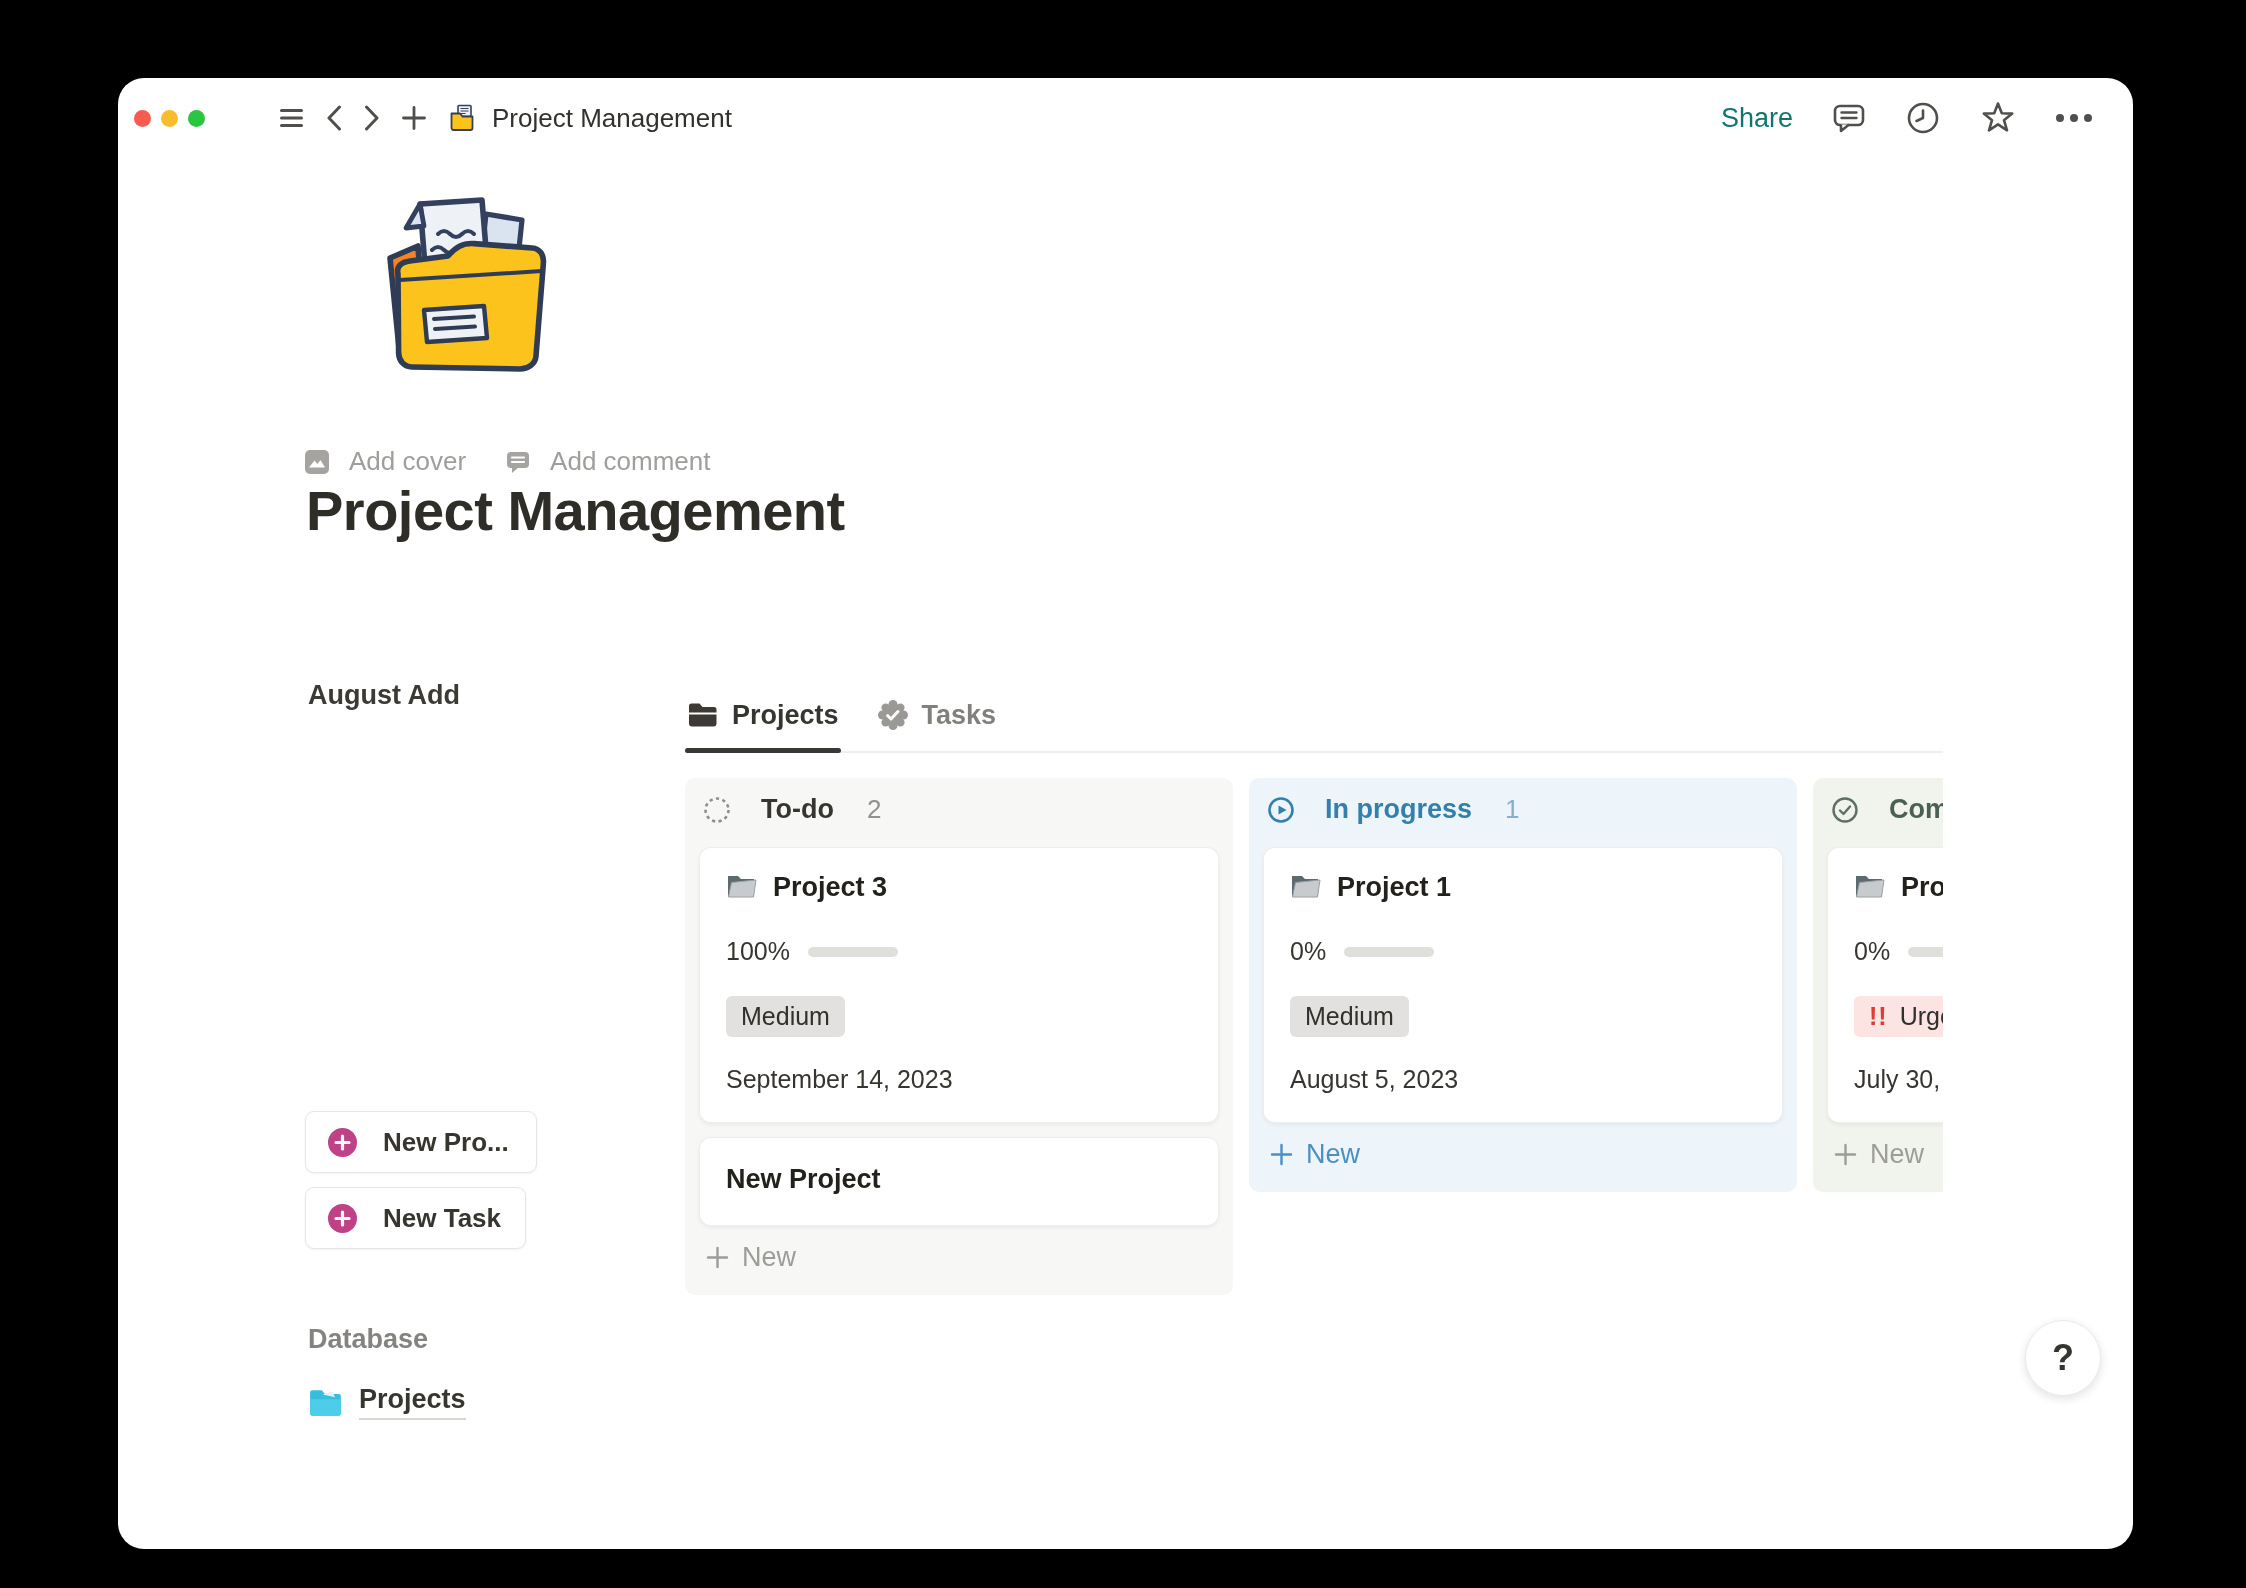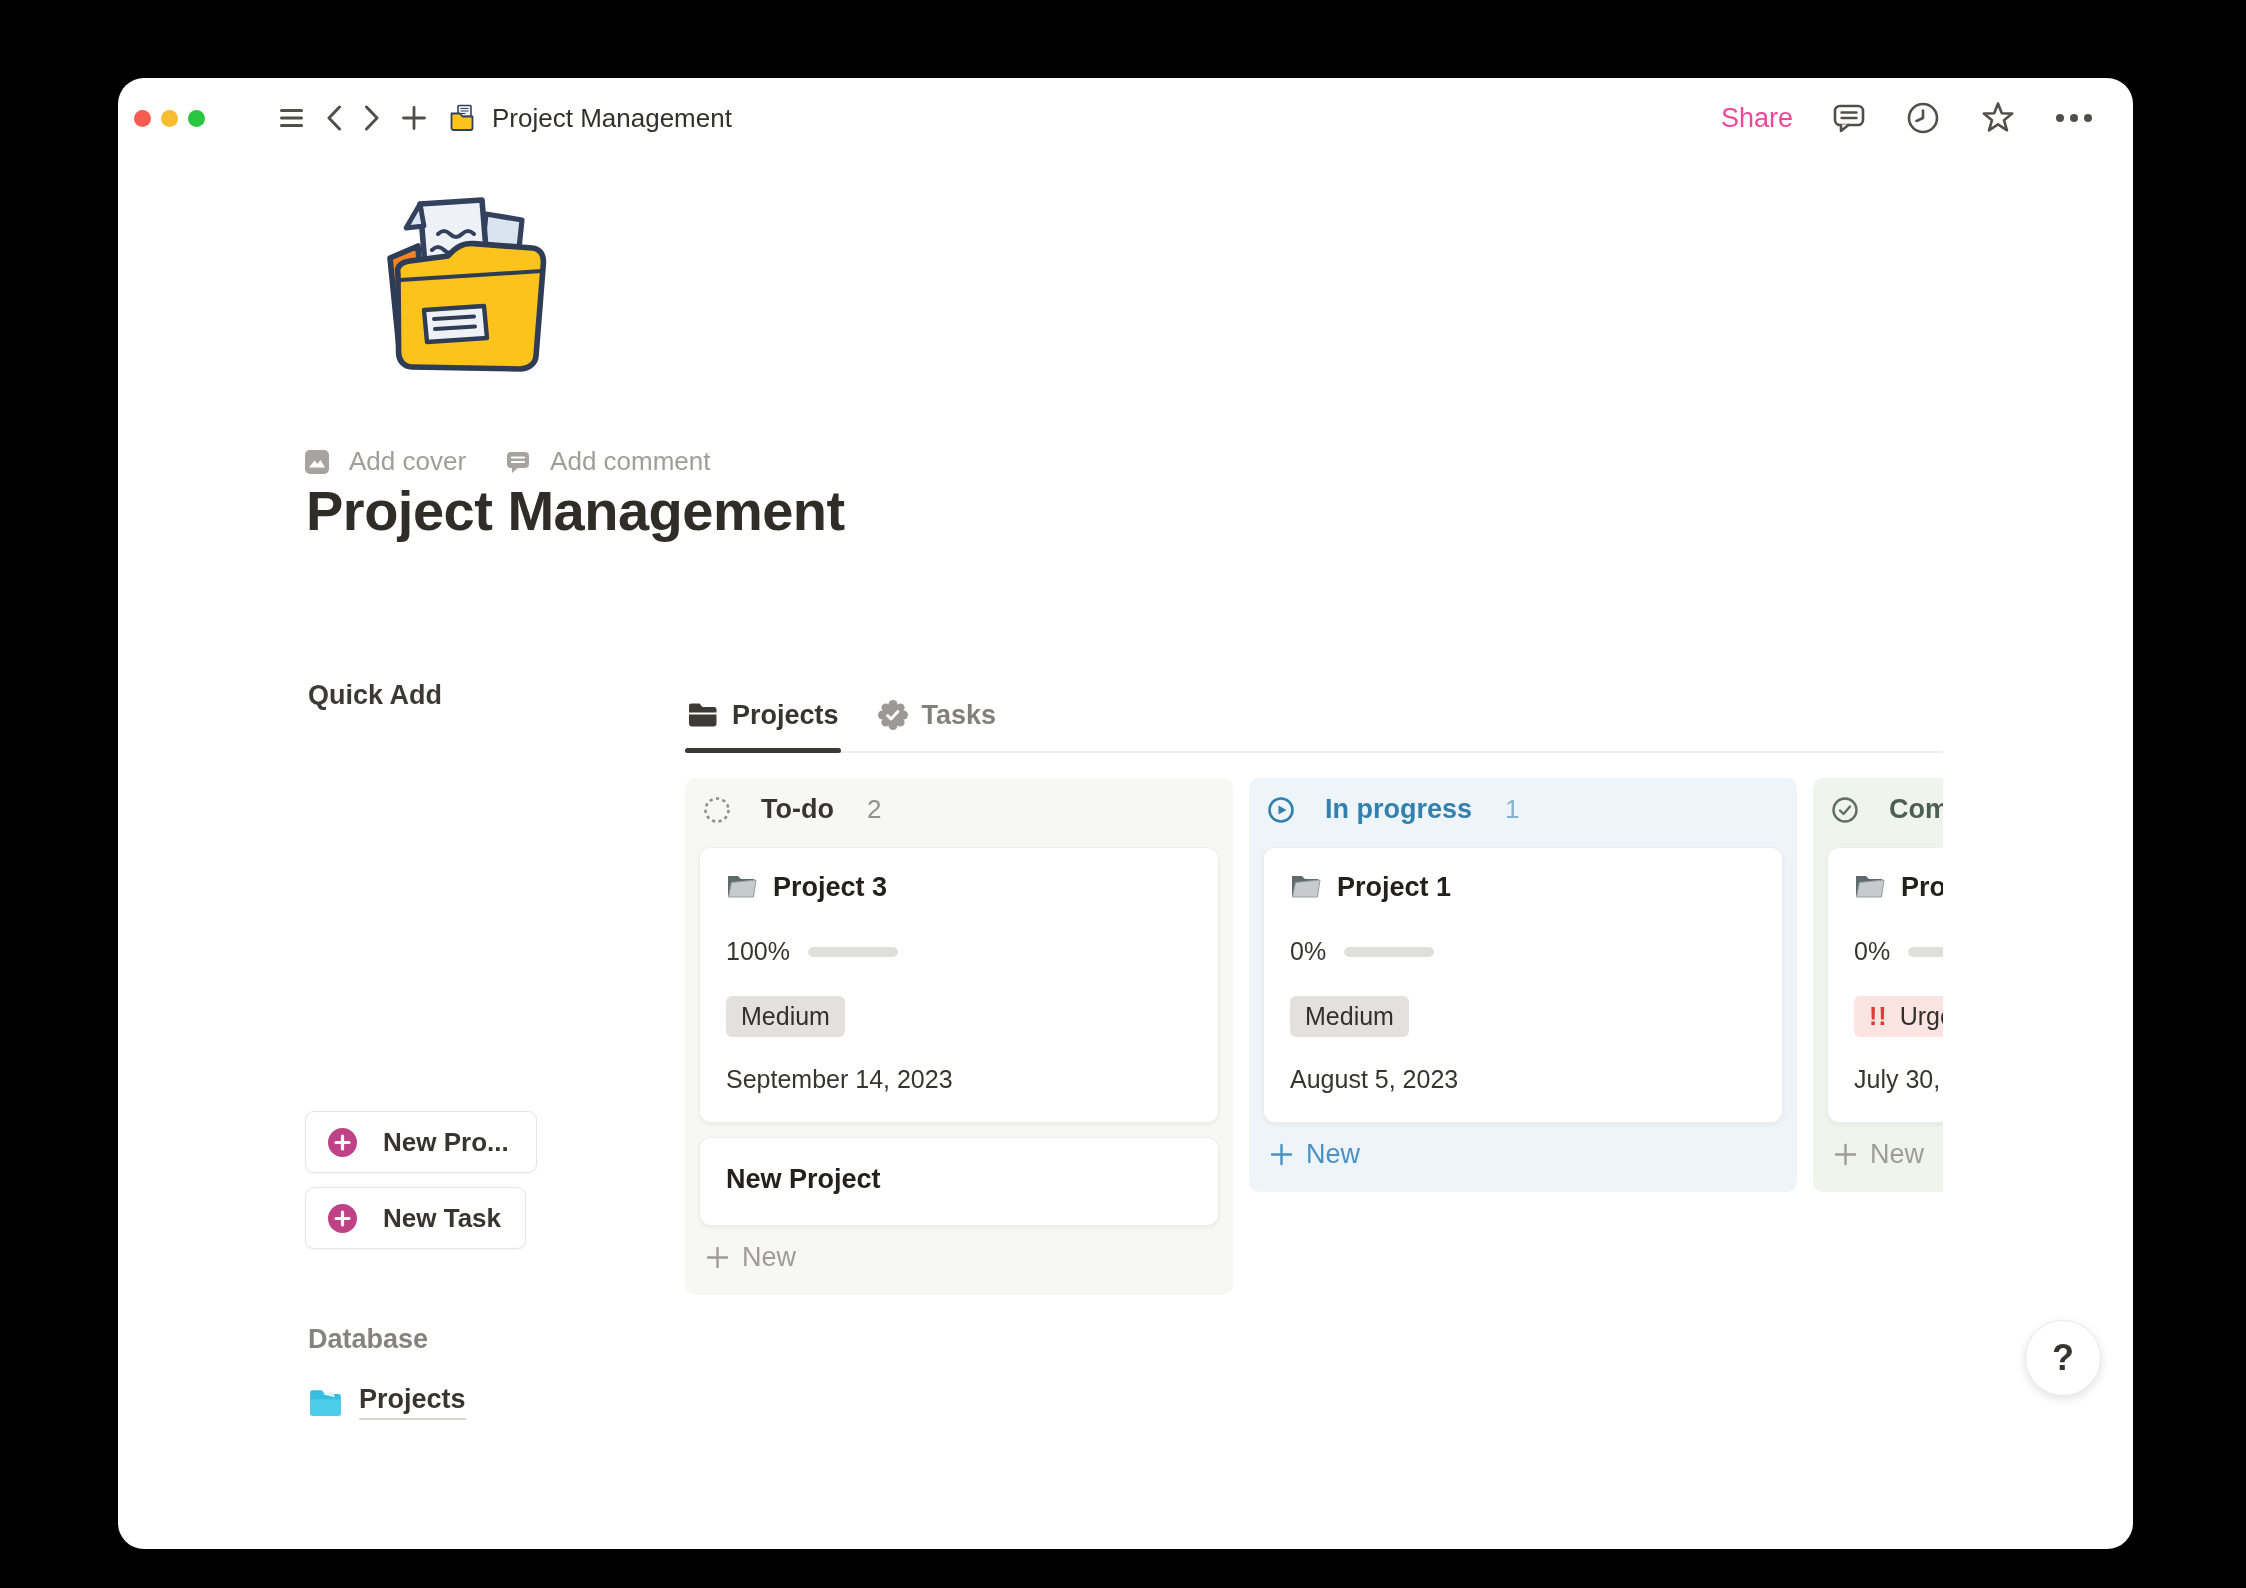--- a/index.html
+++ b/index.html
@@ -12,21 +12,21 @@
   .titlebar{position:absolute;left:0;top:0;right:0;height:80px;display:flex;align-items:center;
             padding:0 0 0 16px;box-sizing:border-box;}
   .traffic{display:flex;gap:10px;margin-right:36px;}
   .light{width:17px;height:17px;border-radius:50%;}
   .light.red{background:#f85c51;}
   .light.yellow{background:#f8bd2e;}
   .light.green{background:#2bc641;}
   .tb-ico{display:flex;align-items:center;justify-content:center;color:#514f4c;margin-right:22px;flex:none;}
   .tb-title{font-size:26px;color:#33312d;margin-left:4px;white-space:nowrap;}
   .tb-right{margin-left:auto;display:flex;align-items:center;gap:38px;padding-right:40px;}
-  .share-label{font-size:27px;color:#ec4899;}
+  .share-label{font-size:27px;color:#0f766e;}
 
   
   .page-icon{position:absolute;left:240px;top:108px;width:210px;height:200px;}
   .page-actions{position:absolute;left:187px;top:368px;display:flex;align-items:center;gap:40px;
                 color:#9f9e9b;font-size:26px;}
   .page-action{display:flex;align-items:center;gap:20px;cursor:pointer;}
   .page-title{position:absolute;left:188px;top:400px;font-size:56px;font-weight:700;color:#2f2d28;
               letter-spacing:-.5px;}
 
   
@@ -205,21 +205,21 @@
         <rect x="1" y="2" width="22" height="16" rx="4" fill="#a5a4a1"></rect>
         <path d="M6 17 v6 l7 -6 Z" fill="#a5a4a1"></path>
         <path d="M6 7.5 h12 M6 12 h12" stroke="#fff" stroke-width="2.2" stroke-linecap="round"></path>
       </svg>
       <span>Add comment</span>
     </span>
   </div>
 
   <h1 class="page-title" style="margin:0;">Project Management</h1>
 
-  <div class="quick-add-heading">Quick Add</div>
+  <div class="quick-add-heading">August Add</div>
 
 
   <div class="side-btn btn-new-project">
     <svg width="29" height="29" viewBox="0 0 29 29">
       <circle cx="14.5" cy="14.5" r="14.5" fill="#bf4287"></circle>
       <path d="M14.5 8 v13 M8 14.5 h13" stroke="#fff" stroke-width="3.2" stroke-linecap="round"></path>
     </svg>
     <span class="lbl">New Pro...</span>
   </div>
 

